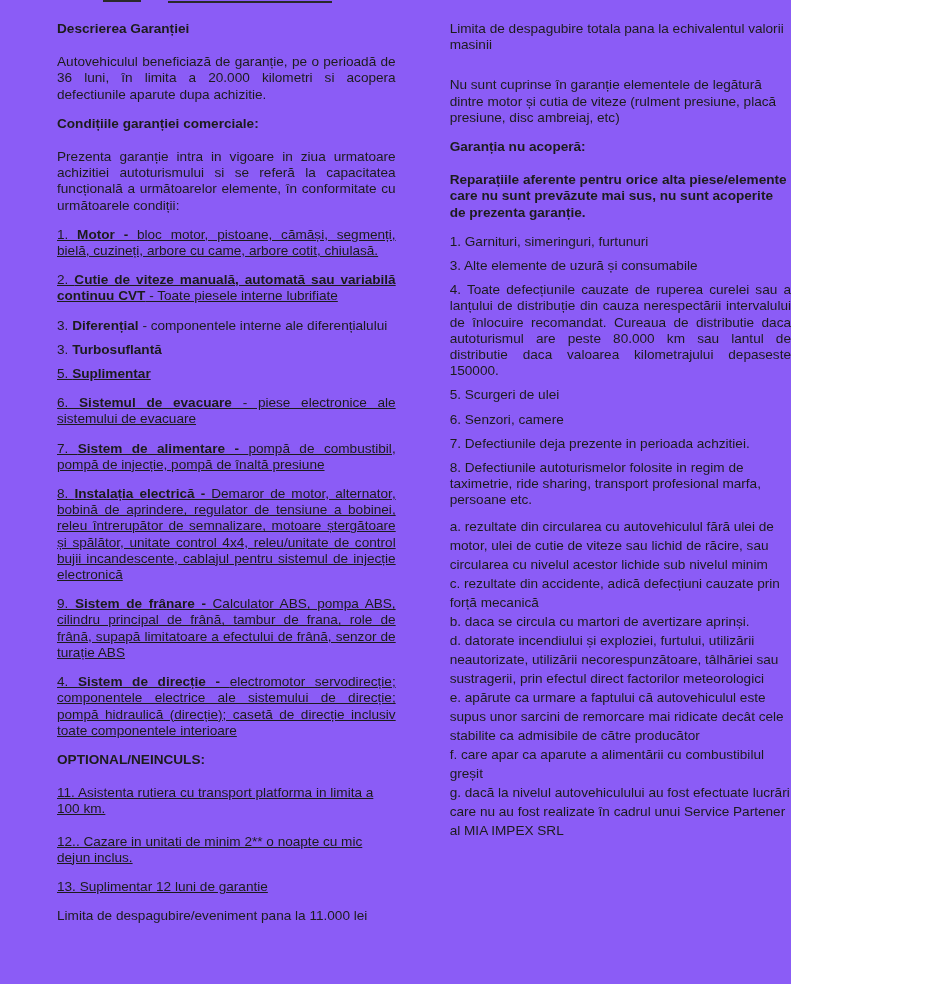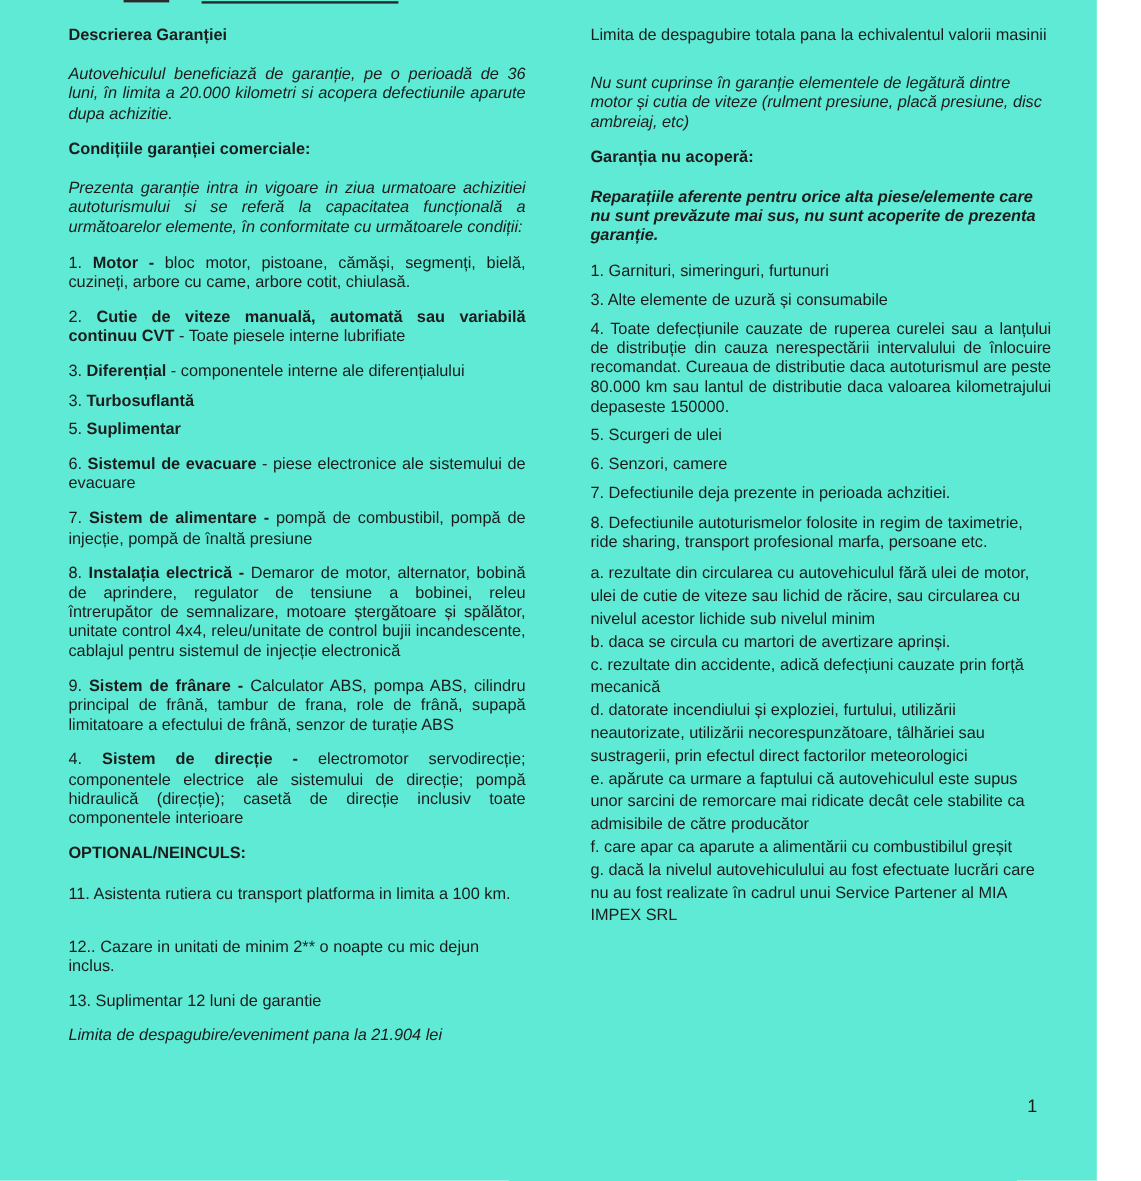--- a/index.html
+++ b/index.html
@@ -1,43 +1,43 @@
 <!DOCTYPE html>
 <html><head>
 <meta charset="utf-8">
 <style>
   * { box-sizing: border-box; }
   html, body { margin: 0; padding: 0; background: #ffffff; }
   .page {
     position: relative;
-    width: 914px;
+    width: 791px;
     height: 984px;
-    background: #5eead4;
+    background: #8b5cf6;
     color: #1c1c1c;
     font-family: "Liberation Sans", "DejaVu Sans", sans-serif;
     font-size: 13.6px;
     line-height: 16.2px;
     overflow: hidden;
   }
   .top-crop { position: absolute; top: 0; left: 0; width: 100%; height: 4px; }
   .frag-text { position: absolute; left: 103px; top: 0; width: 38px; height: 2px; background: #2a2a2a; }
   .frag-underline { position: absolute; left: 168px; top: 1px; width: 164px; height: 2px; background: #2a2a2a; }
   .cols { display: flex; padding: 21px 0 0 57px; }
   .col-left { width: 381px; margin-right: 54px; }
   .col-right { width: 384px; }
   .blk { margin: 0 0 13px 0; }
   .h { font-weight: bold; margin-top: 9px; margin-bottom: 17px; }
   .col > .h:first-child { margin-top: 0; }
-  .p { margin-bottom: 13px; font-style: italic; }
+  .p { margin-bottom: 13px; }
   .pl { margin-bottom: 24px; }
-  .li { margin-bottom: 13px; }
+  .li { margin-bottom: 13px; text-decoration: underline; }
   .li8 { margin-bottom: 8px; }
   .flow { margin-bottom: 0; line-height: 19px; }
   .j { text-align: justify; }
-  .gb { margin-top: 28px; }
+  .gb { margin-top: 16px; }
   .bold { font-weight: bold; }
   .page-number { position: absolute; left: 856px; top: 914px; font-size: 15px; line-height: 18px; }
 </style>
 </head>
 <body>
 
 <div class="page">
   <div class="top-crop">
     <span class="frag-text"></span>
     <span class="frag-underline"></span>
@@ -55,37 +55,37 @@
         <div class="blk li"><span>5.  </span><span class="bold">Suplimentar</span></div>
         <div class="blk li j"><span>6. </span><span class="bold">Sistemul de evacuare</span><span> - piese electronice ale sistemului de evacuare</span></div>
         <div class="blk li j"><span>7. </span><span class="bold">Sistem de alimentare - </span><span>pompă de combustibil, pompă de injecție, pompă de înaltă presiune</span></div>
         <div class="blk li j"><span>8. </span><span class="bold">Instalația electrică - </span><span>Demaror de motor, alternator, bobină de aprindere, regulator de tensiune a bobinei, releu întrerupător de semnalizare, motoare ștergătoare și spălător, unitate control 4x4, releu/unitate de control bujii incandescente, cablajul pentru sistemul de injecție electronică</span></div>
         <div class="blk li j"><span>9.  </span><span class="bold">Sistem de frânare - </span><span>Calculator ABS, pompa ABS, cilindru principal de frână, tambur de frana, role de frână, supapă limitatoare a efectului de frână, senzor de turație ABS</span></div>
         <div class="blk li j"><span>4. </span><span class="bold">Sistem de direcție - </span><span> electromotor servodirecție; componentele electrice ale sistemului de direcție; pompă hidraulică (direcție); casetă de direcție inclusiv toate componentele interioare</span></div>
         <div class="blk h"><span class="bold">OPTIONAL/NEINCULS:</span></div>
         <div class="blk li"><span>11. Asistenta rutiera cu transport platforma in limita a 100 km.</span></div>
         <div class="blk li gb"><span>12.. Cazare in  unitati  de minim 2**  o noapte cu mic dejun inclus.</span></div>
         <div class="blk li"><span>13. Suplimentar 12 luni de garantie</span></div>
-        <div class="blk p"><span> Limita de despagubire/eveniment pana la 21.904 lei</span></div>
+        <div class="blk p"><span> Limita de despagubire/eveniment pana la 11.000 lei</span></div>
       </div>
     <div class="col col-right">
         <div class="blk pl"><span>Limita de despagubire totala pana la echivalentul valorii masinii</span></div>
         <div class="blk p"><span>Nu sunt cuprinse în garanție elementele de legătură dintre motor și cutia de viteze (rulment presiune, placă presiune, disc ambreiaj, etc)</span></div>
         <div class="blk h"><span class="bold">Garanția nu acoperă:</span></div>
         <div class="blk p"><span class="bold">Reparațiile aferente pentru orice alta piese/elemente care nu sunt prevăzute mai sus, nu sunt acoperite de prezenta garanție.</span></div>
         <div class="blk li8"><span>1. Garnituri, simeringuri, furtunuri</span></div>
         <div class="blk li8"><span>3. Alte elemente de uzură și consumabile</span></div>
         <div class="blk li8 j"><span>4. Toate defecțiunile cauzate de ruperea curelei sau a lanțului de distribuție din cauza nerespectării intervalului de înlocuire recomandat. Cureaua de distributie daca autoturismul are peste 80.000 km sau lantul de distributie daca valoarea kilometrajului depaseste 150000.</span></div>
         <div class="blk li8"><span>5. Scurgeri  de ulei</span></div>
         <div class="blk li8"><span>6. Senzori, camere</span></div>
         <div class="blk li8"><span>7. Defectiunile deja  prezente in perioada achzitiei.</span></div>
         <div class="blk li8"><span>8. Defectiunile autoturismelor  folosite in regim de taximetrie, ride sharing, transport profesional marfa, persoane etc.</span></div>
         <div class="blk flow"><span>a. rezultate din circularea cu autovehiculul fără ulei de motor, ulei de cutie de viteze sau lichid de răcire, sau circularea cu nivelul acestor lichide sub nivelul minim</span></div>
+        <div class="blk flow"><span>c. rezultate din accidente, adică defecțiuni cauzate prin forță mecanică</span></div>
         <div class="blk flow"><span>b. daca se circula cu martori de avertizare aprinși.</span></div>
-        <div class="blk flow"><span>c. rezultate din accidente, adică defecțiuni cauzate prin forță mecanică</span></div>
         <div class="blk flow"><span>d. datorate incendiului și exploziei, furtului, utilizării neautorizate, utilizării necorespunzătoare, tâlhăriei sau sustragerii, prin efectul direct factorilor meteorologici</span></div>
         <div class="blk flow"><span>e. apărute ca urmare a faptului că autovehiculul este supus unor sarcini de remorcare mai ridicate decât cele stabilite ca admisibile de către producător</span></div>
         <div class="blk flow"><span>f. care apar ca aparute a alimentării cu combustibilul greșit</span></div>
         <div class="blk flow"><span>g. dacă la nivelul autovehiculului au fost efectuate lucrări care  nu au fost realizate în cadrul unui Service Partener al MIA IMPEX SRL</span></div>
       </div>
   </div>
   <div class="page-number">1</div>
 </div>
 
 </body></html>

